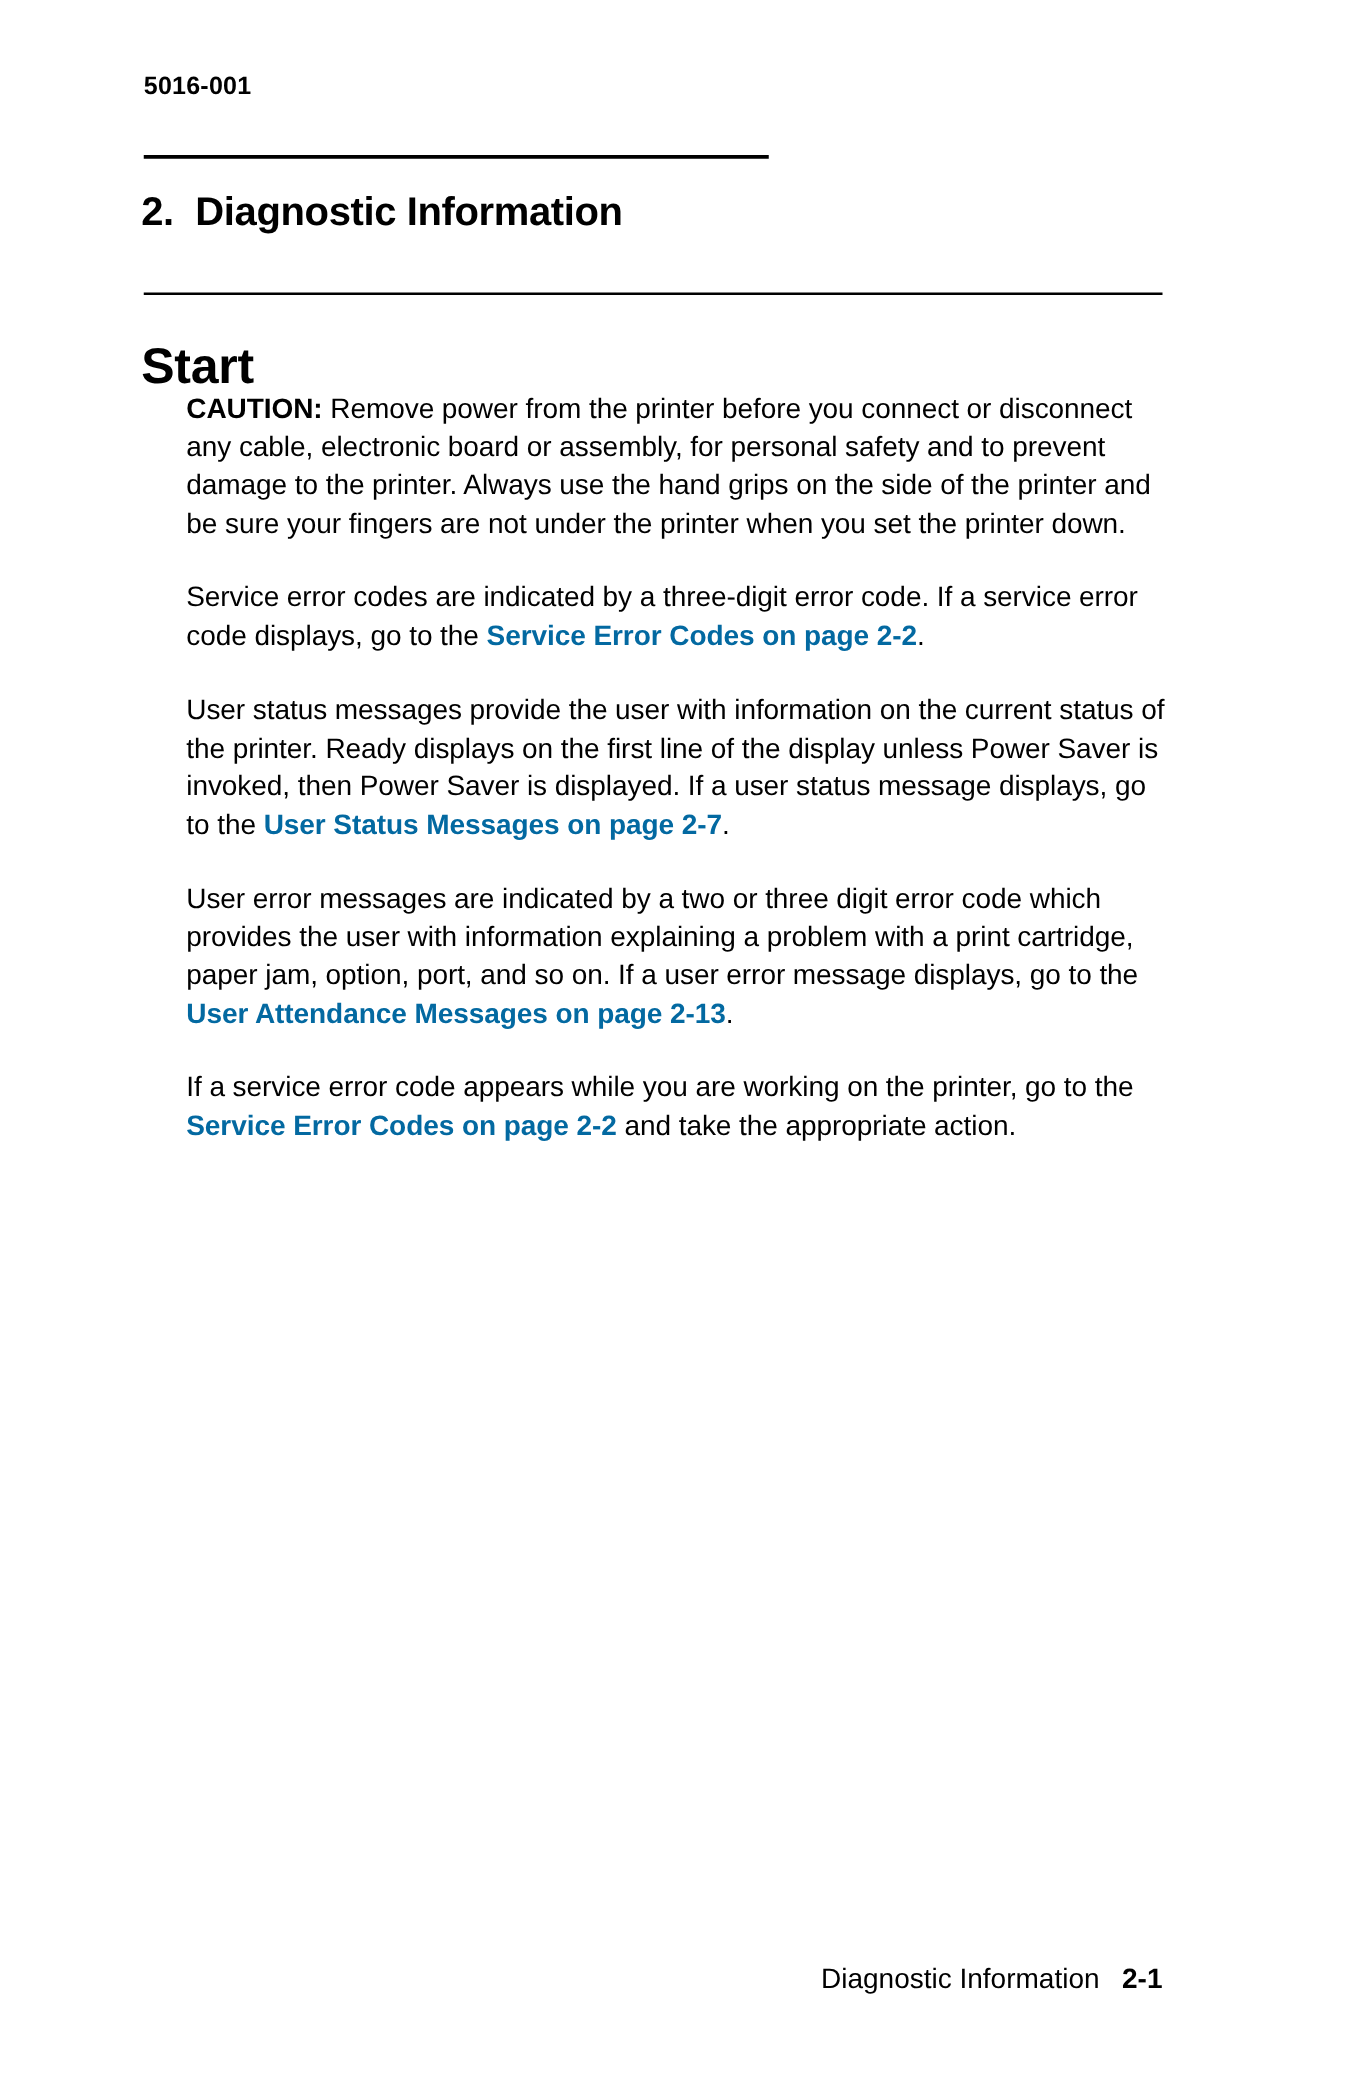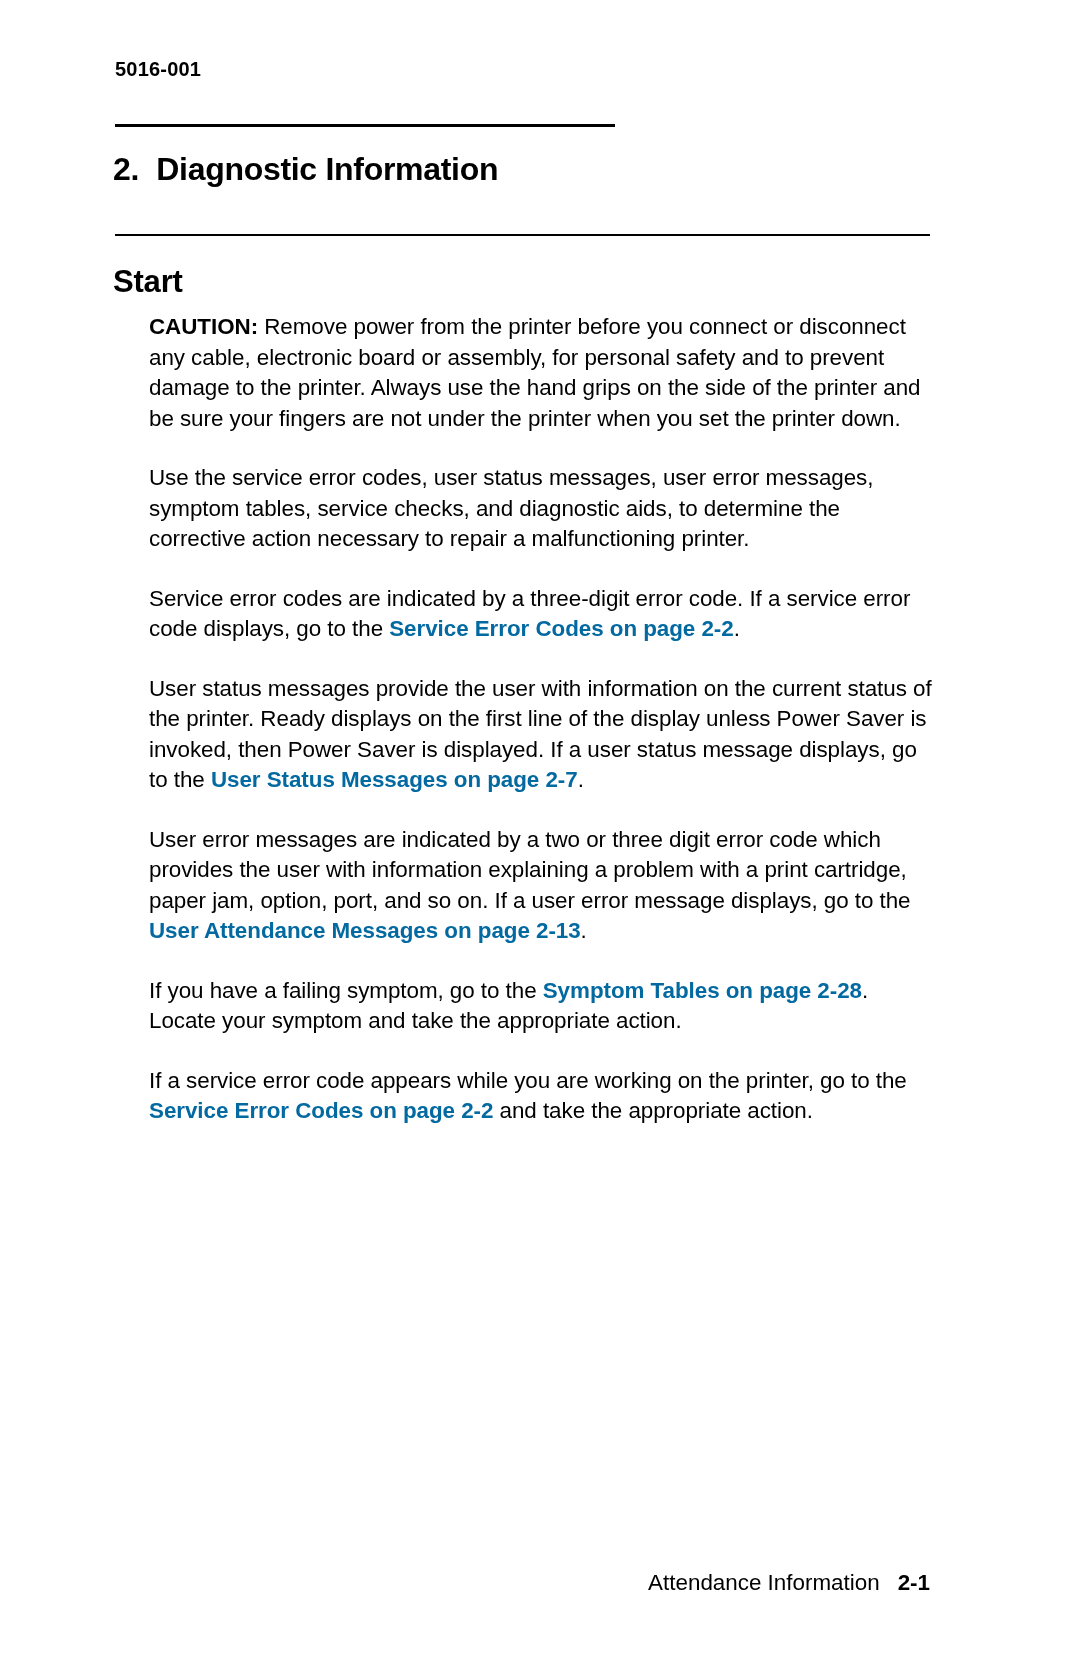--- a/index.html
+++ b/index.html
@@ -55,21 +55,21 @@
     left: 115px;
     top: 234px;
     width: 815px;
     height: 2px;
     background: #000000;
   }
   .section-title {
     position: absolute;
     left: 113px;
     top: 238px;
-    font-size: 31px;
+    font-size: 40px;
     font-weight: bold;
     letter-spacing: -0.2px;
   }
 
   
   .body {
     position: absolute;
     left: 149px;
     top: 312px;
     width: 790px;
@@ -118,31 +118,29 @@
   <h1 class="chapter-title">2.  Diagnostic Information</h1>
 
   <div class="section-rule"></div>
 
   <h2 class="section-title">Start</h2>
 
   <div class="body">
 
     <p class="para"><span class="caution-label">CAUTION:</span><span>  Remove power from the printer before you connect or disconnect any cable, electronic board or assembly, for personal safety and to prevent damage to the printer. Always use the hand grips on the side of the printer and be sure your fingers are not under the printer when you set the printer down.</span></p>
 
-    <p class="para">Use the service error codes, user status messages, user error messages, symptom tables, service checks, and diagnostic aids, to determine the corrective action necessary to repair a malfunctioning printer.</p>
 
     <p class="para"><span>Service error codes are indicated by a three-digit error code. If a service error code displays, go to the </span><span class="ref">Service Error Codes  on page 2-2</span><span>.</span></p>
 
     <p class="para"><span>User status messages provide the user with information on the current status of the printer.  Ready  displays on the first line of the display unless Power Saver is invoked, then Power Saver is displayed. If a user status message displays, go to the </span><span class="ref">User Status Messages  on page 2-7</span><span>.</span></p>
 
     <p class="para"><span>User error messages are indicated by a two or three digit error code which provides the user with information explaining a problem with a print cartridge, paper jam, option, port, and so on. If a user error message displays, go to the </span><span class="ref">User Attendance Messages  on page 2-13</span><span>.</span></p>
 
-    <p class="para"><span>If you have a failing symptom, go to the </span><span class="ref">Symptom Tables  on page 2-28</span><span>. Locate your symptom and take the appropriate action.</span></p>
 
     <p class="para"><span>If a service error code appears while you are working on the printer, go to the </span><span class="ref">Service Error Codes  on page 2-2</span><span> and take the appropriate action.</span></p>
 
   </div>
 
   <div class="footer">
-    <span class="footer-label">Attendance Information</span><span class="footer-page">2-1</span>
+    <span class="footer-label">Diagnostic Information</span><span class="footer-page">2-1</span>
   </div>
 
 </div>
 
 </body></html>

